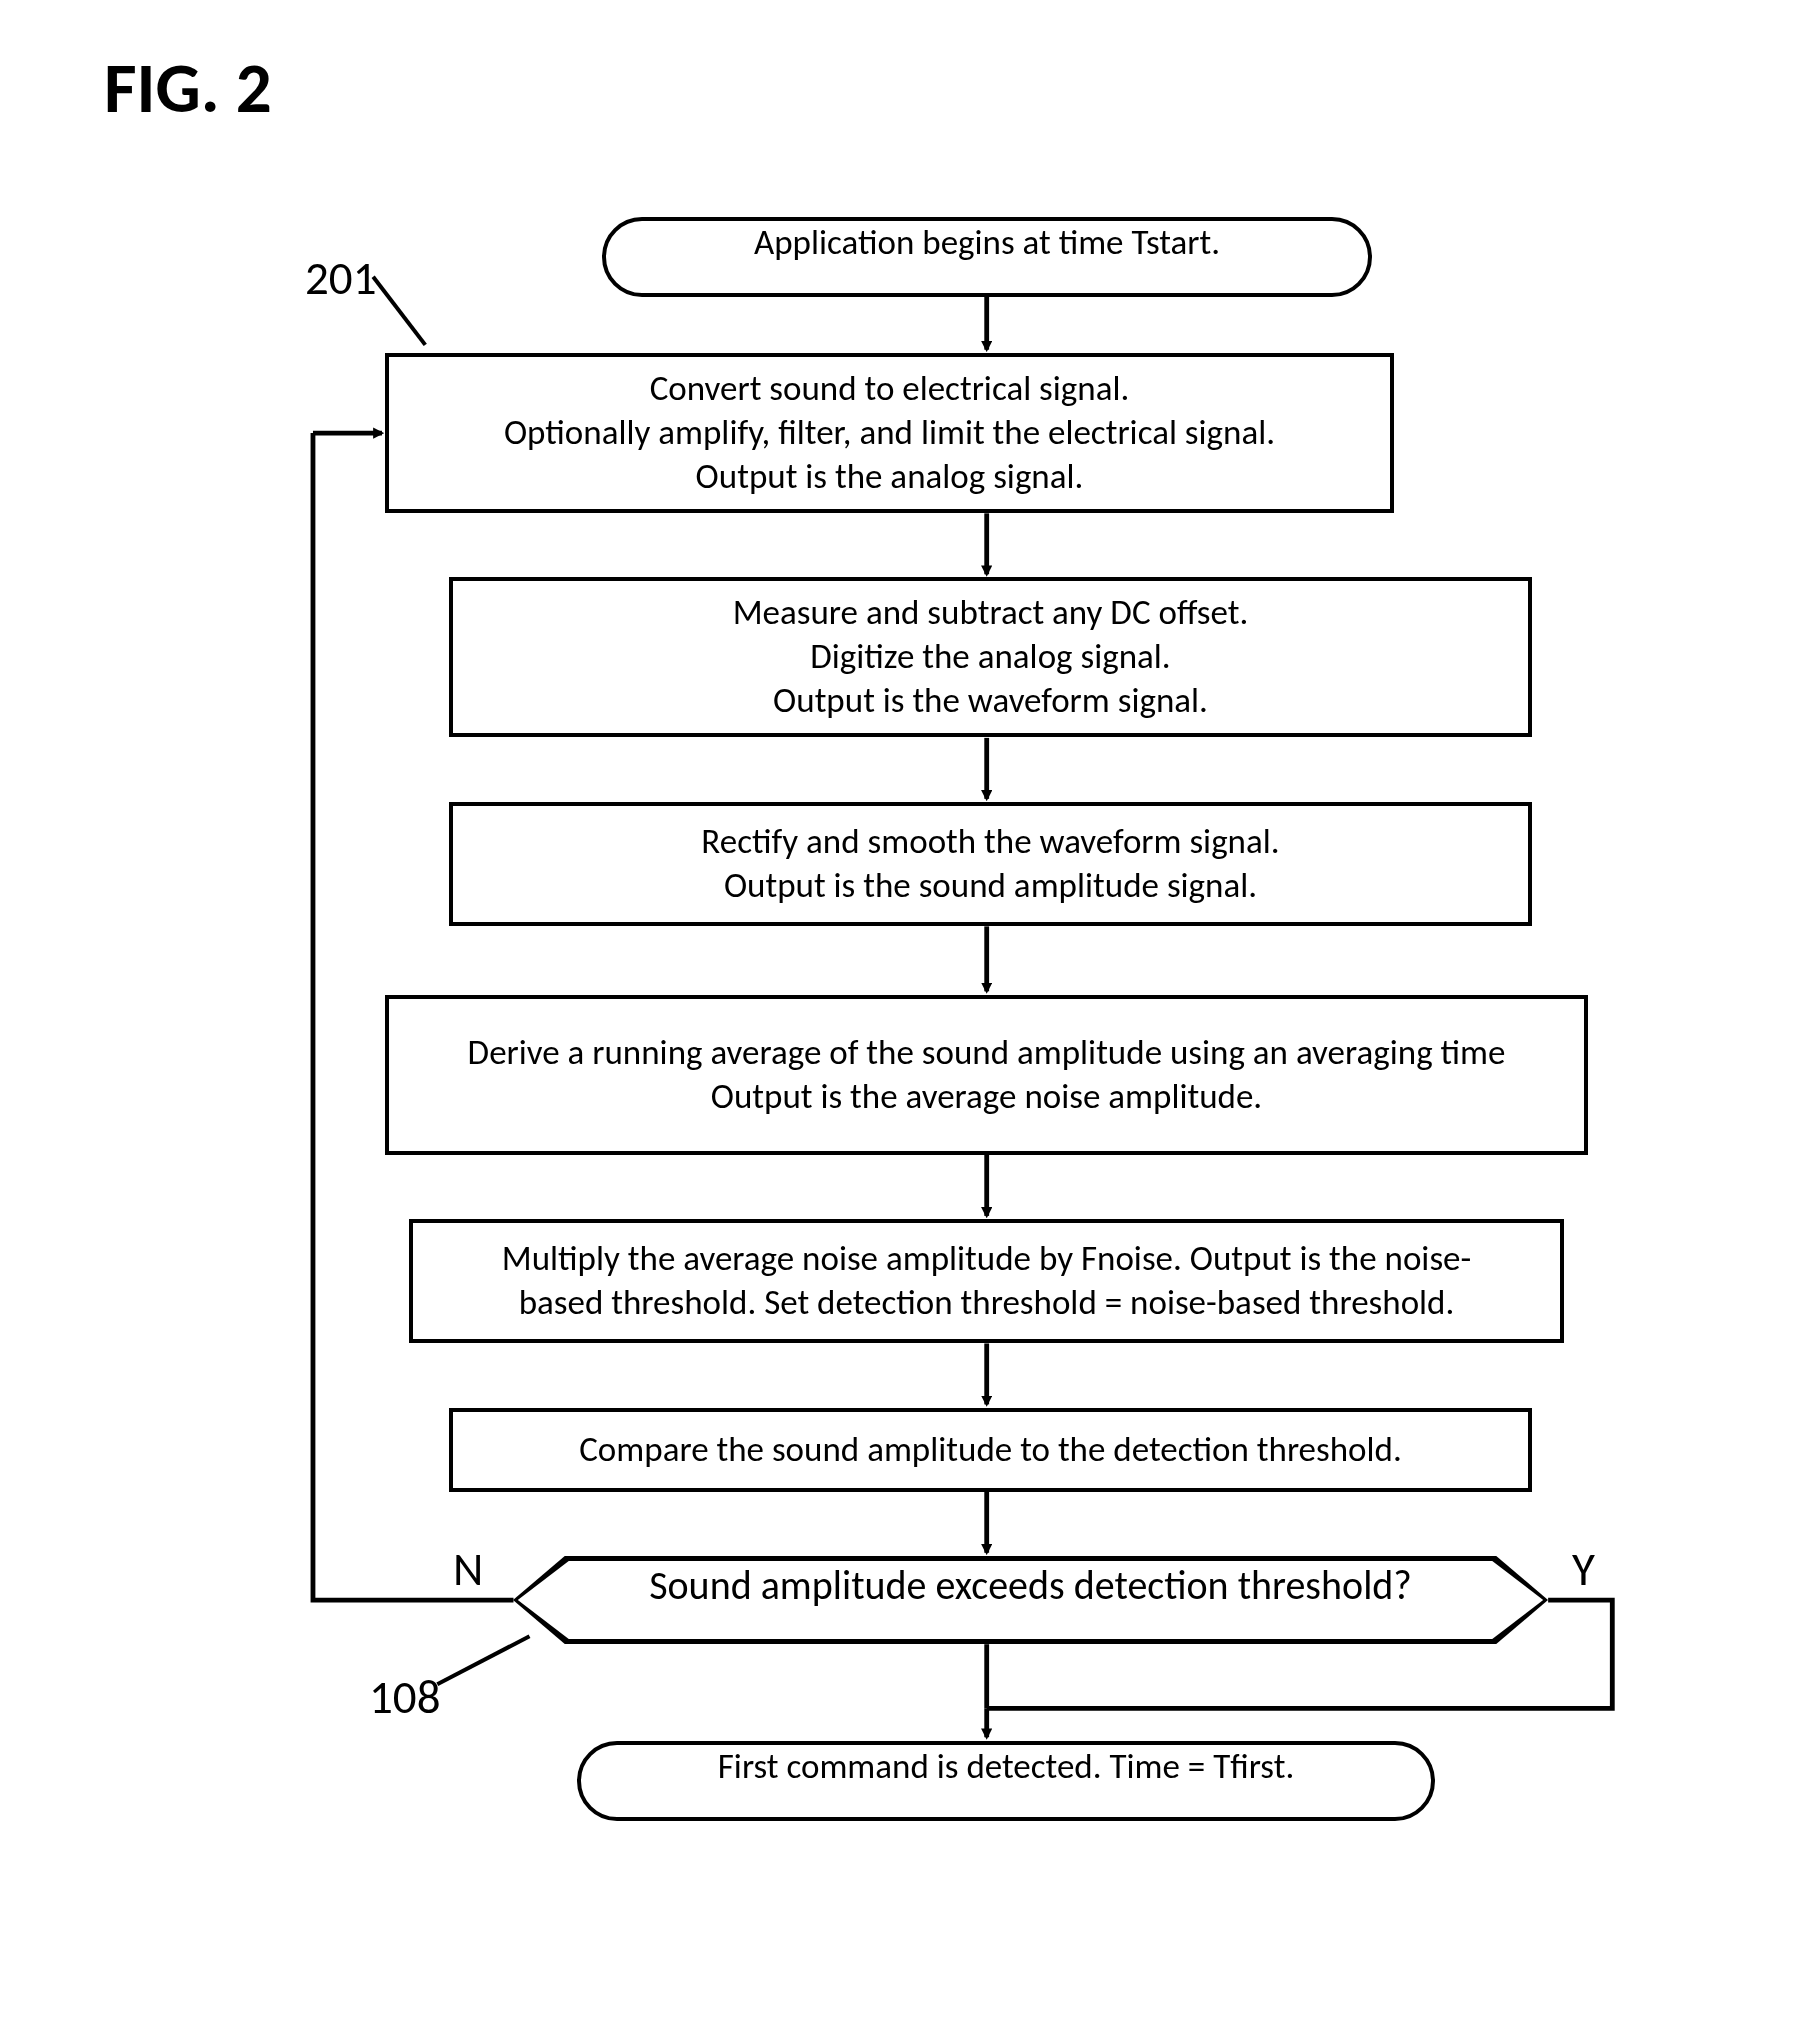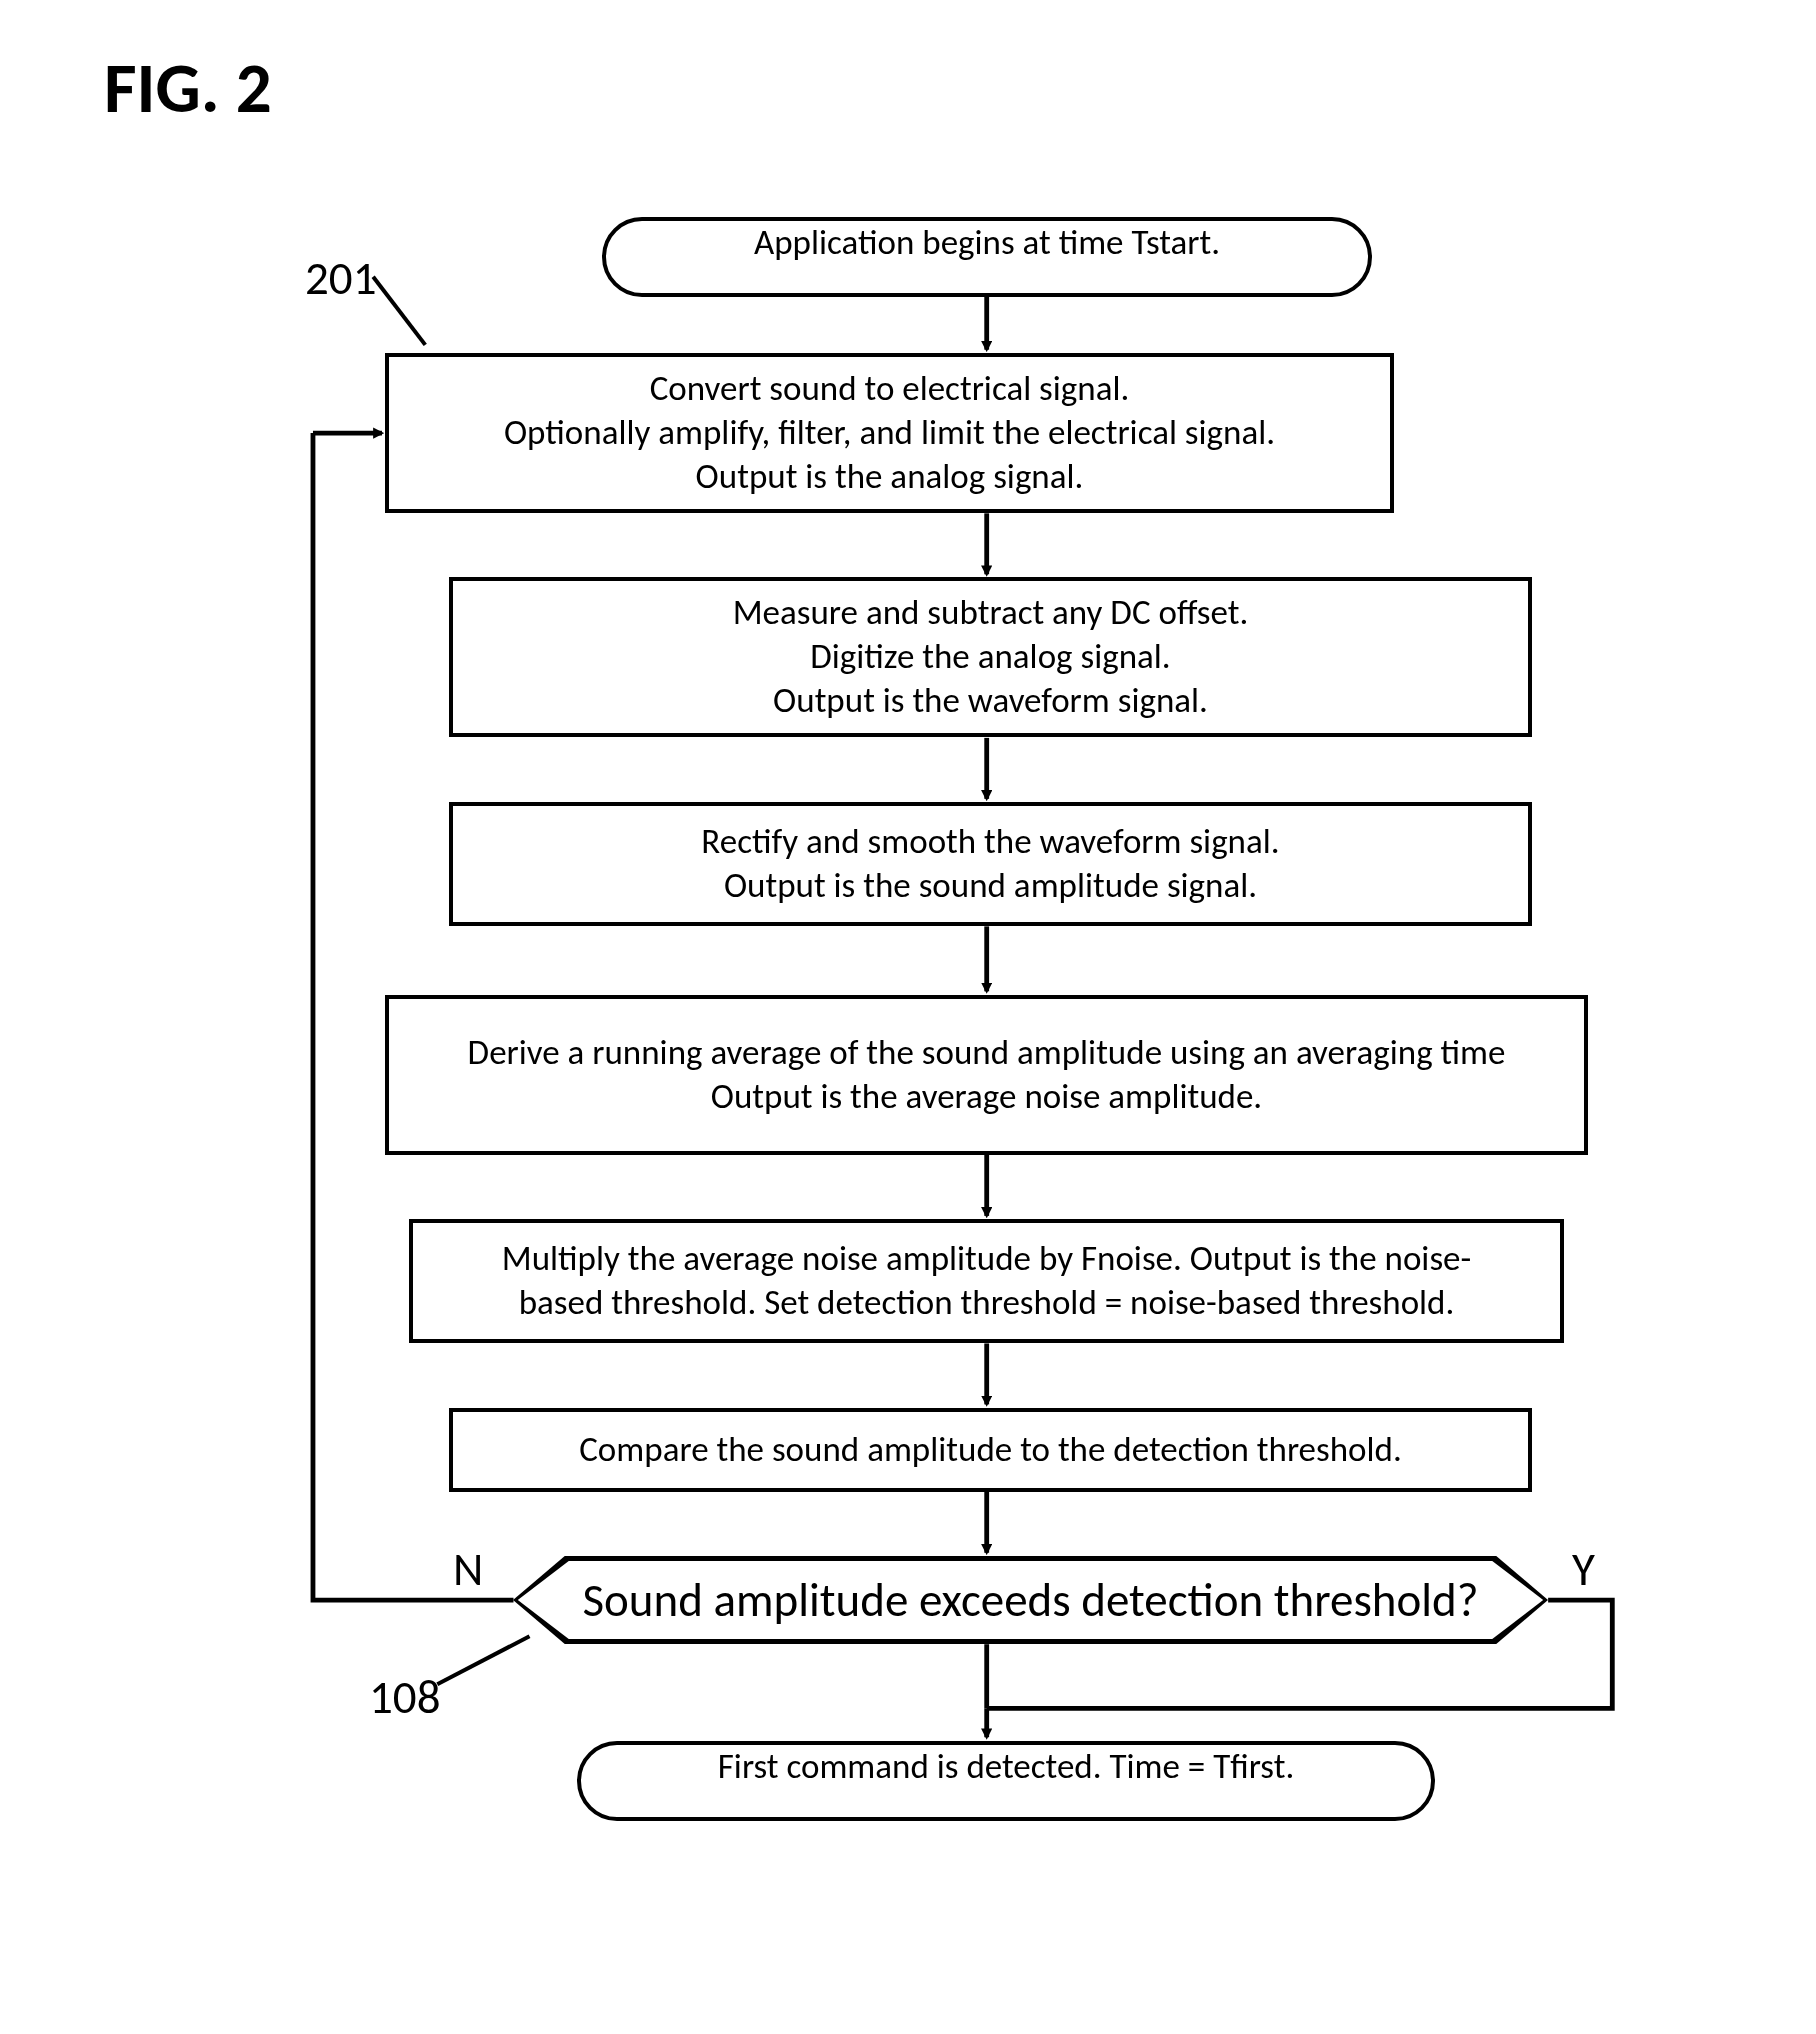--- a/index.html
+++ b/index.html
@@ -60,24 +60,23 @@
     inset:0;
     background:#000;
     clip-path: polygon(5% 0%, 95% 0%, 100% 50%, 95% 100%, 5% 100%, 0% 50%);
   }
   .decision-inner {
     position: absolute;
     inset:4.8px;
     background:#fff;
     clip-path: polygon(5% 0%, 95% 0%, 100% 50%, 95% 100%, 5% 100%, 0% 50%);
     display:flex;
-    align-items:center;
     justify-content:center;
     text-align:center;
-    font-size:47px;
+    font-size:40px;
     padding: 0 64px;
     box-sizing:border-box;
   }
   .label {
     position: absolute;
     font-size: 47px;
   }
   
   svg.arrows {
     position: absolute;

